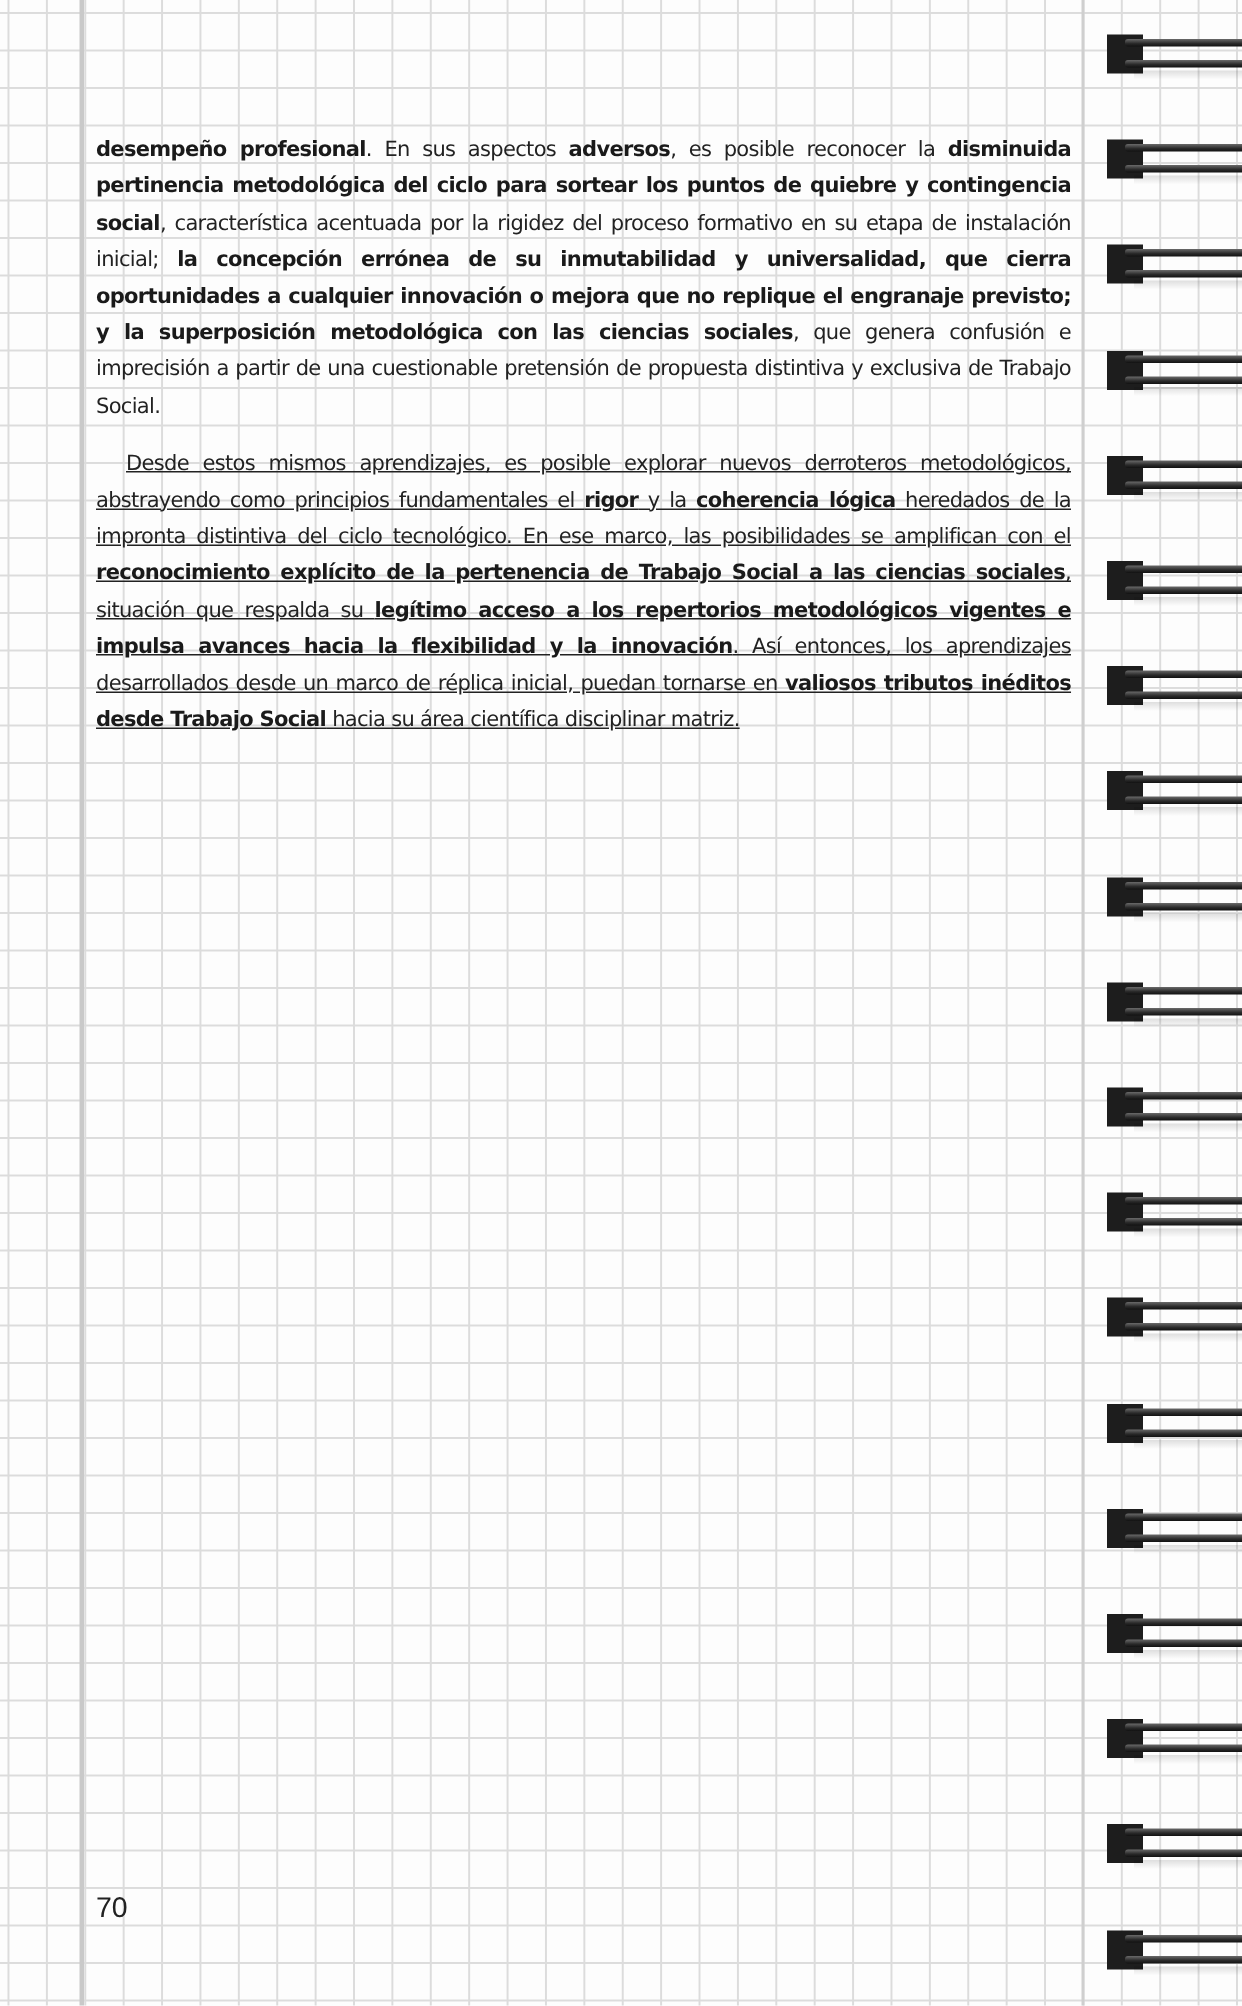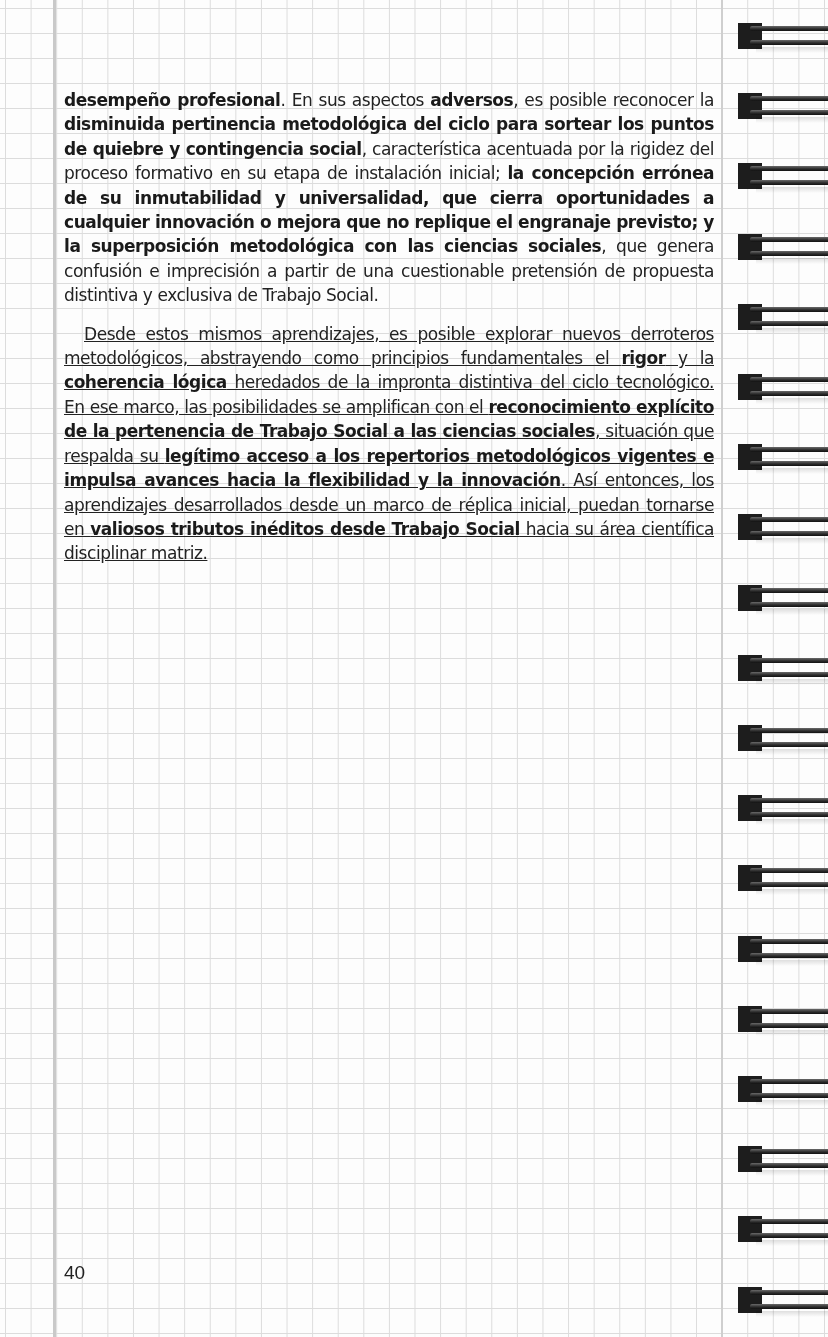--- a/index.html
+++ b/index.html
@@ -16,21 +16,21 @@
   .margin-line-left {
     position: absolute; left: 53px; top: 0; width: 3px; height: 1337px;
     background: #c9c9c9;
   }
   .margin-line-right {
     position: absolute; left: 721px; top: 0; width: 2px; height: 1337px;
     background: #cfcfcf;
   }
   .content {
     position: absolute; left: 64px; top: 88px; width: 650px;
-    color: #222; font-size: 17px; line-height: 24.4px;
+    color: #222; font-size: 14px; line-height: 24.4px;
     text-align: justify; letter-spacing: -0.45px;
   }
   .content p { margin: 0 0 14px 0; }
   .content b { font-weight: bold; color: #1a1a1a; }
   .indent { text-indent: 20px; text-decoration: underline; }
   .page-number {
     position: absolute; left: 64px; top: 1262px;
     font-family: "Liberation Sans", sans-serif; font-size: 19px; color: #222;
   }
   .ring {
@@ -60,21 +60,21 @@
 
 <div class="content">
   <p>
     <b>desempeño profesional</b><span>. En sus aspectos </span><b>adversos</b><span>, es posible reconocer la </span><b>disminuida pertinencia metodológica del ciclo para sortear los puntos de quiebre y contingencia social</b><span>, característica acentuada por la rigidez del proceso formativo en su etapa de instalación inicial; </span><b>la concepción errónea de su inmutabilidad y universalidad, que cierra oportunidades a cualquier innovación o mejora que no replique el engranaje previsto; y la superposición metodológica con las ciencias sociales</b><span>, que genera confusión e imprecisión a partir de una cuestionable pretensión de propuesta distintiva y exclusiva de Trabajo Social.</span>
   </p>
   <p class="indent">
     <span>Desde estos mismos aprendizajes, es posible explorar nuevos derroteros metodológicos, abstrayendo como principios fundamentales el </span><b>rigor</b><span> y la </span><b>coherencia lógica</b><span> heredados de la impronta distintiva del ciclo tecnológico. En ese marco, las posibilidades se amplifican con el </span><b>reconocimiento explícito de la pertenencia de Trabajo Social a las ciencias sociales</b><span>, situación que respalda su </span><b>legítimo acceso a los repertorios metodológicos vigentes e impulsa avances hacia la flexibilidad y la innovación</b><span>. Así entonces, los aprendizajes desarrollados desde un marco de réplica inicial, puedan tornarse en </span><b>valiosos tributos inéditos desde Trabajo Social</b><span> hacia su área científica disciplinar matriz.</span>
   </p>
 </div>
 
-<div class="page-number">40</div>
+<div class="page-number">70</div>
 
 <div id="spiral">
     <div class="ring" style="top: 23px;">
       <div class="block"></div>
       <div class="bar b1"></div>
       <div class="bar b2"></div>
       <div class="shadow"></div>
     </div>
     <div class="ring" style="top: 93.2px;">
       <div class="block"></div>

